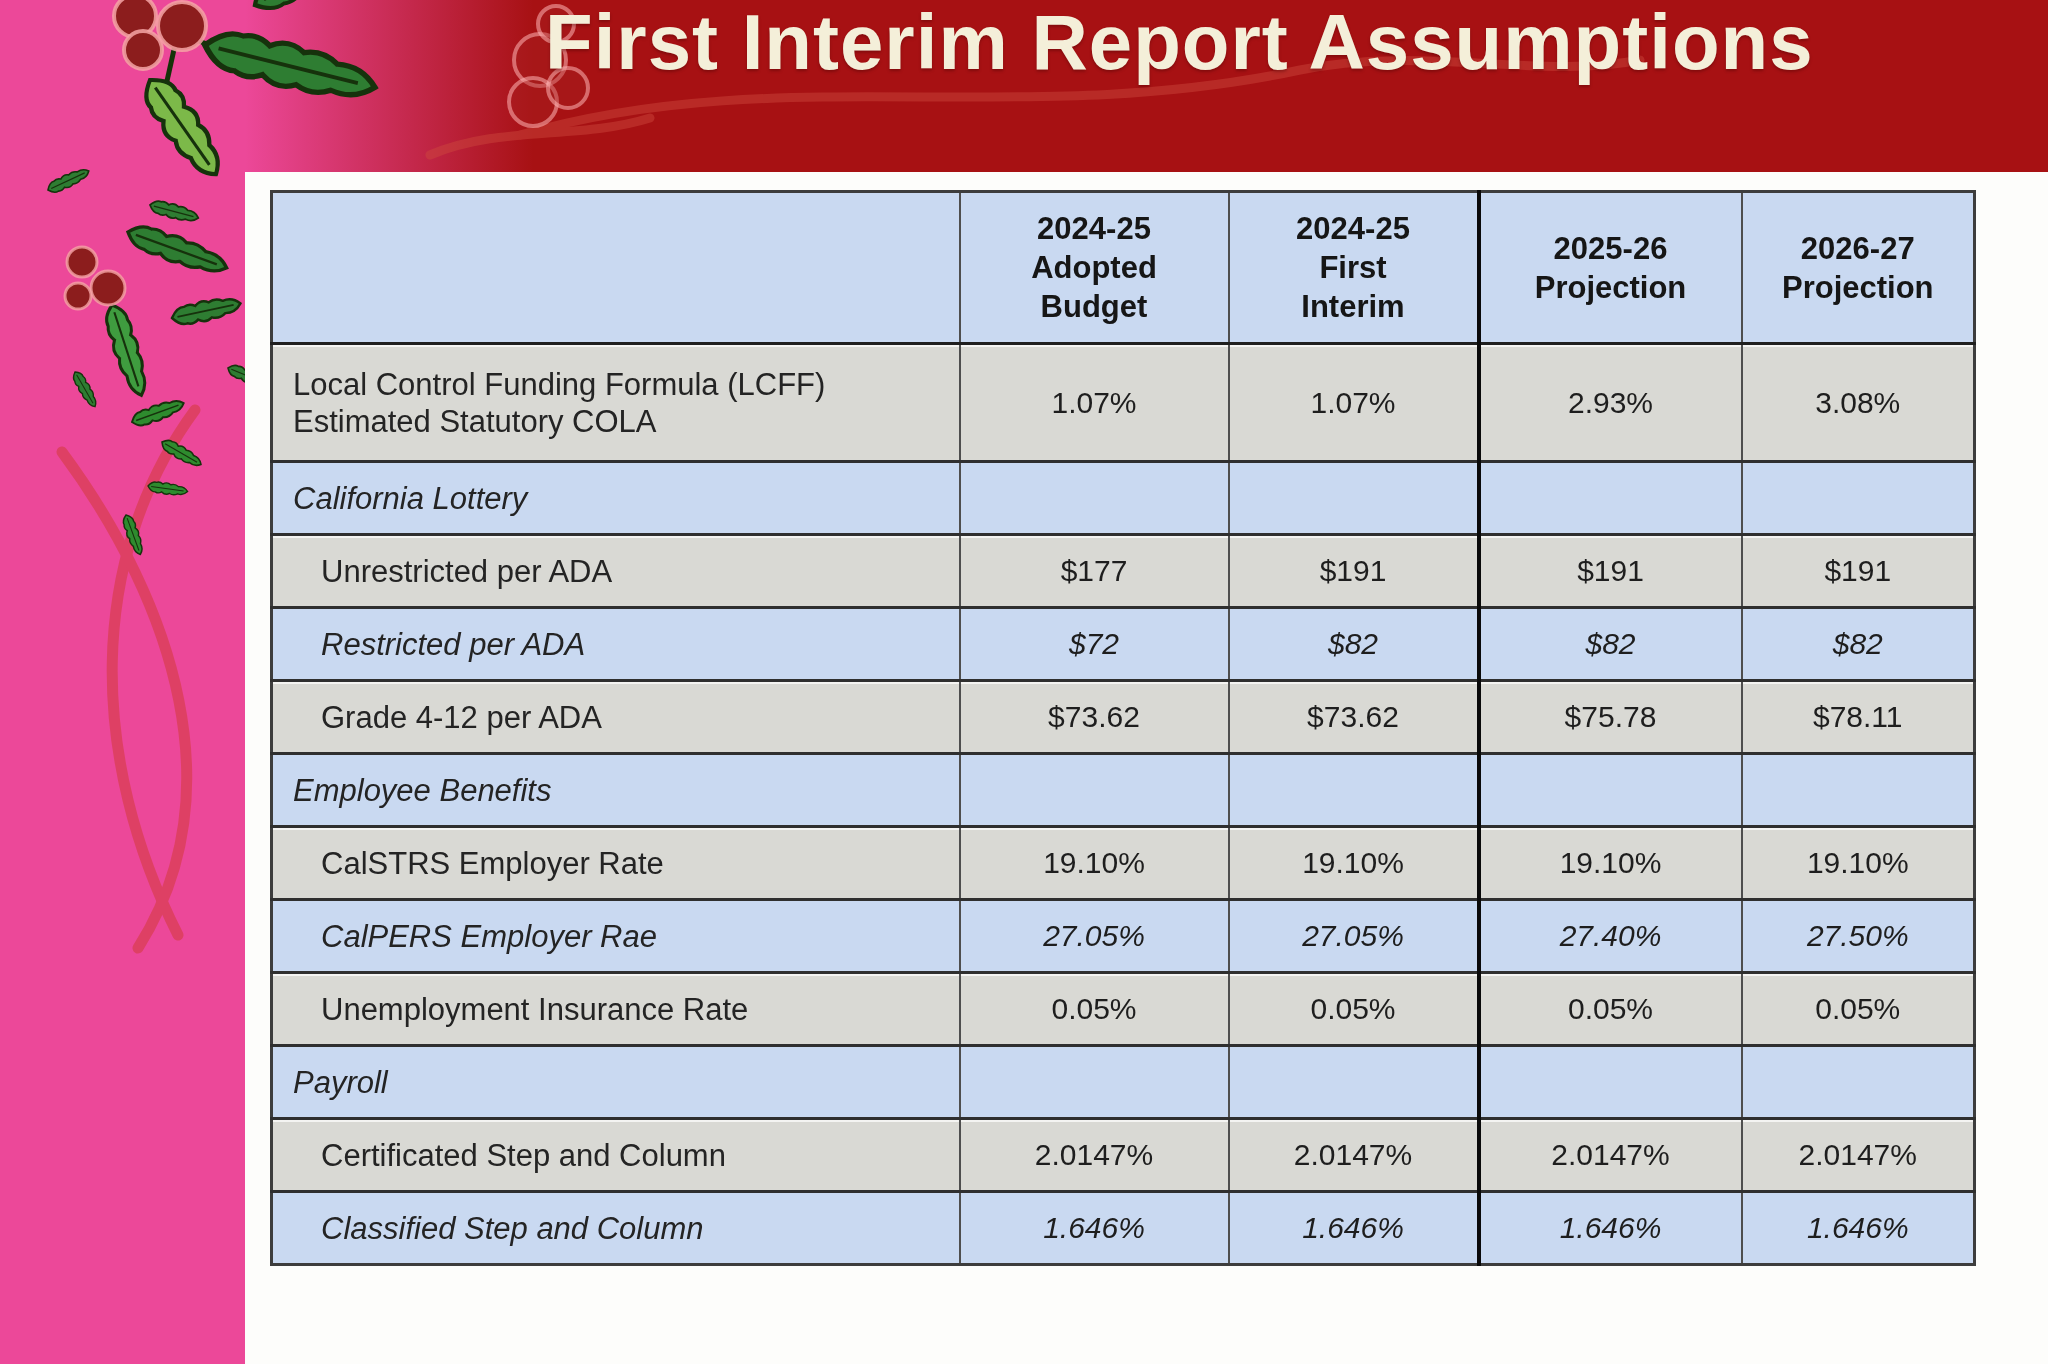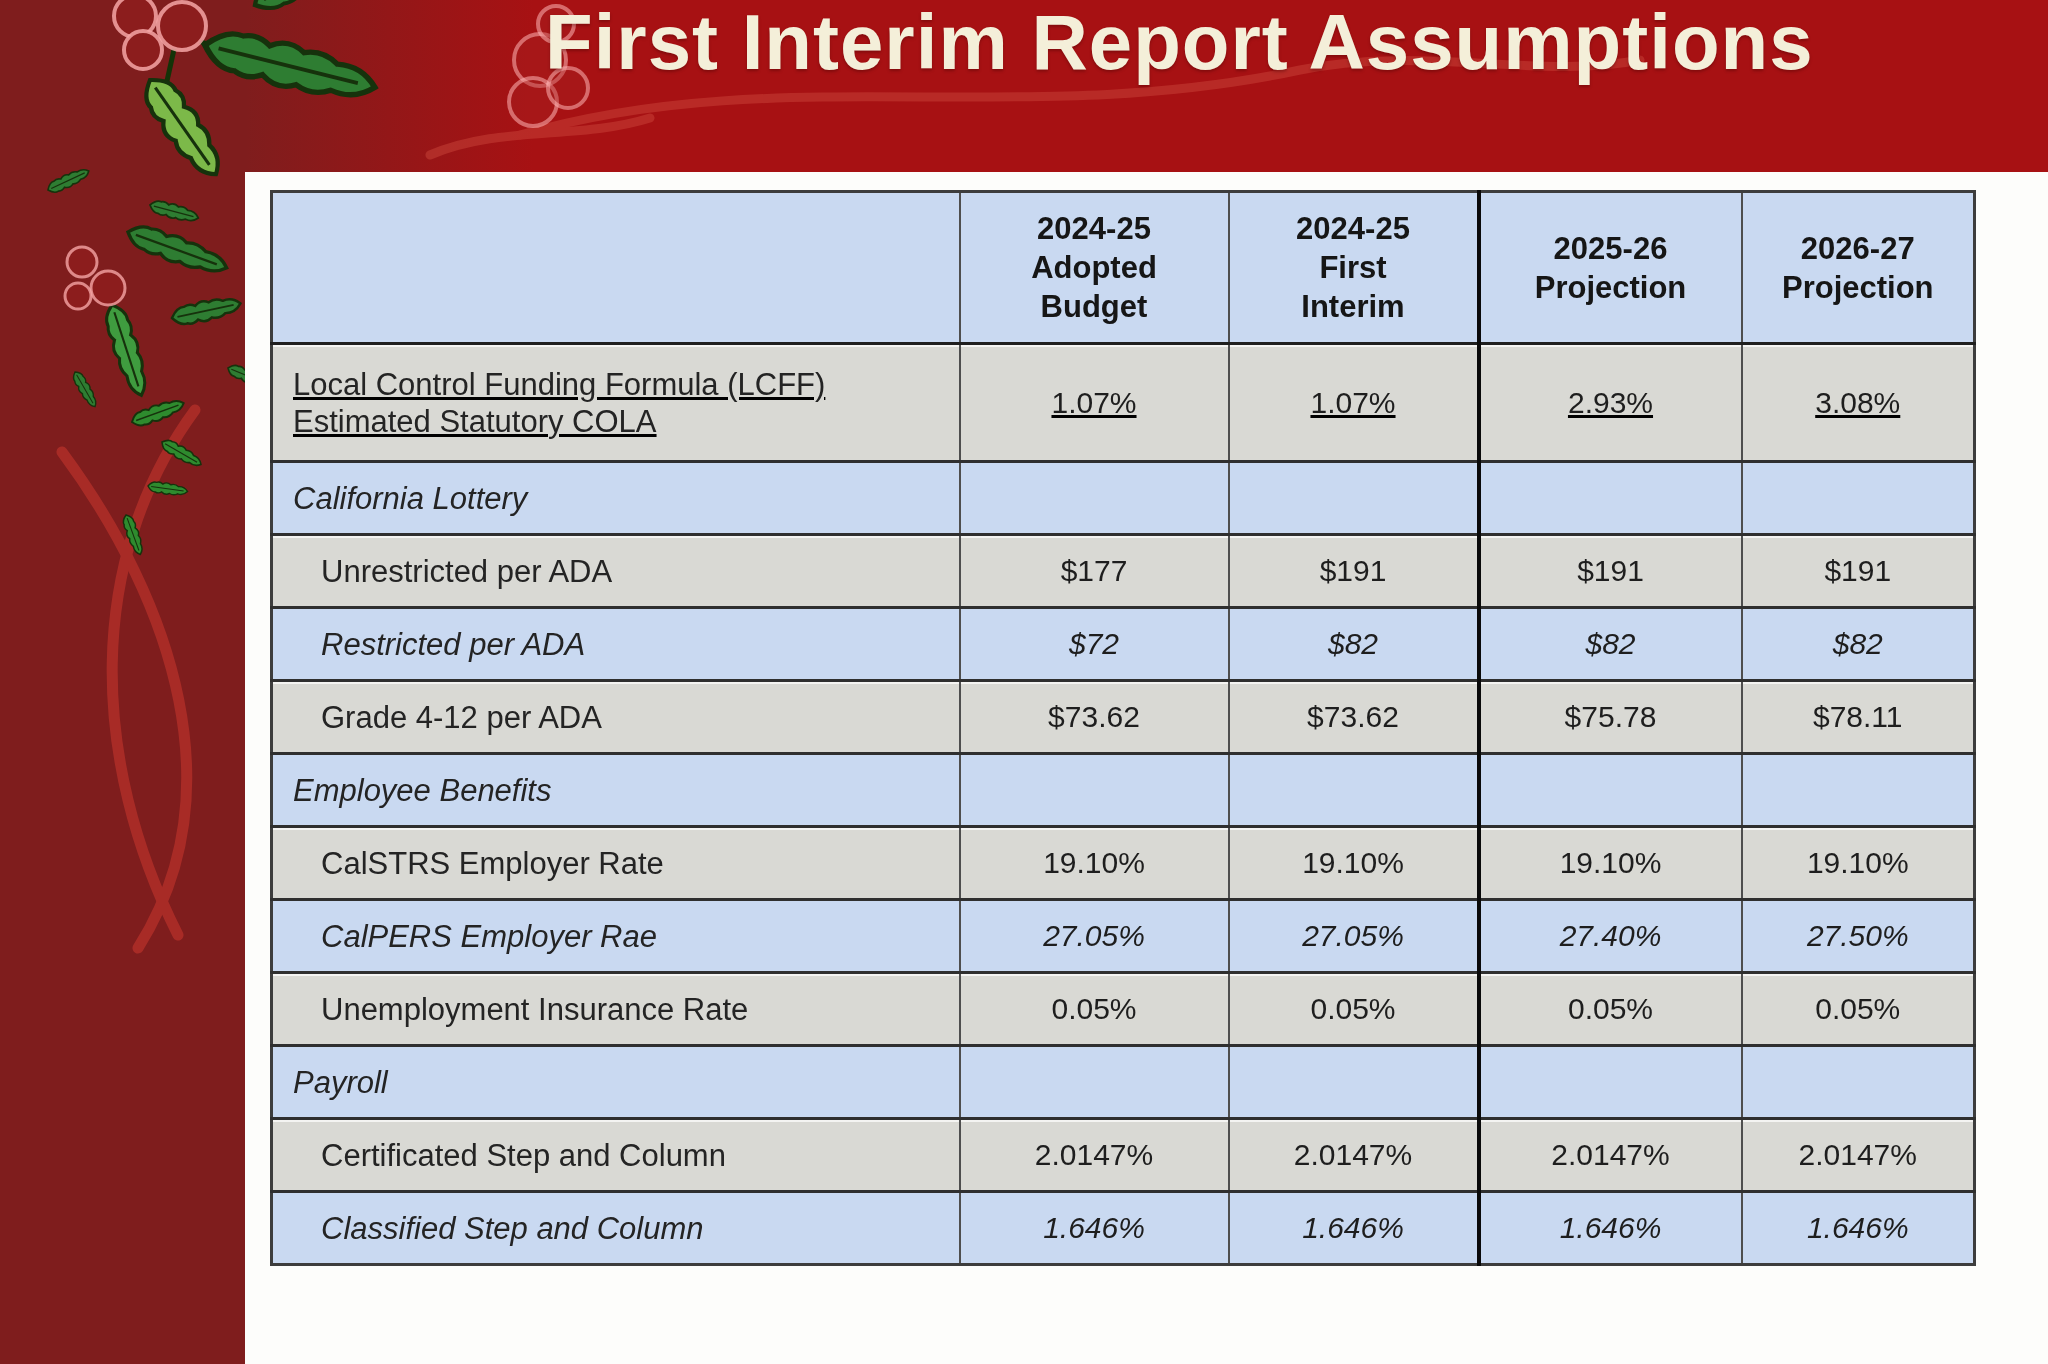--- a/index.html
+++ b/index.html
@@ -1,18 +1,18 @@
 <!DOCTYPE html>
 <html><head>
 <meta charset="utf-8">
 <style>
   html,body{margin:0;padding:0;background:#222;}
   .slide{
     position:relative;width:2048px;height:1364px;overflow:hidden;
-    background:#7f1d1d;
+    background:#ec4899;
     font-family:"Liberation Sans","DejaVu Sans",sans-serif;
   }
   .top-band{
     position:absolute;left:245px;top:0;width:1803px;height:172px;
     background:linear-gradient(90deg, rgba(167,16,18,0) 0%, #a71113 16%, #a71113 100%);
   }
   .decor{position:absolute;left:0;top:0;pointer-events:none;}
   .title{
     position:absolute;left:545px;top:-6px;
     font-weight:bold;font-size:78px;line-height:96px;letter-spacing:1px;
@@ -29,21 +29,21 @@
     background:#fff;border:3px solid #3d3d3d;
   }
   .assump th,.assump td{border:2px solid #4e4e4e;overflow:hidden;}
   .assump thead tr{height:152px;}
   .assump thead th{
     background:#c9d9f1;font-weight:bold;font-size:31px;line-height:39px;
     color:#161616;text-align:center;vertical-align:middle;white-space:pre-line;
     border-bottom:3px solid #1f1f1f;
   }
   .assump tbody tr{height:73px;}
-  .assump tbody tr.tall{height:118px;text-decoration:underline;}
+  .assump tbody tr.tall{height:118px;}
   .assump tbody td{font-size:30px;color:#1e1e1e;vertical-align:middle;border-top:3px solid #2f2f2f;}
   .assump td.label{text-align:left;padding-left:20px;line-height:37px;font-size:31px;color:#242424;}
   .assump tr.indent td.label{padding-left:48px;}
   .assump td.value{text-align:center;}
   .assump tr.gray td{background:#d9d9d4;box-shadow:inset 0 2px 0 rgba(255,255,255,0.7);}
   .assump tr.blue td{background:#c9d9f1;font-style:italic;}
   .assump .thickleft{border-left:4px solid #0a0a0a;}
 </style>
 </head>
 <body>

